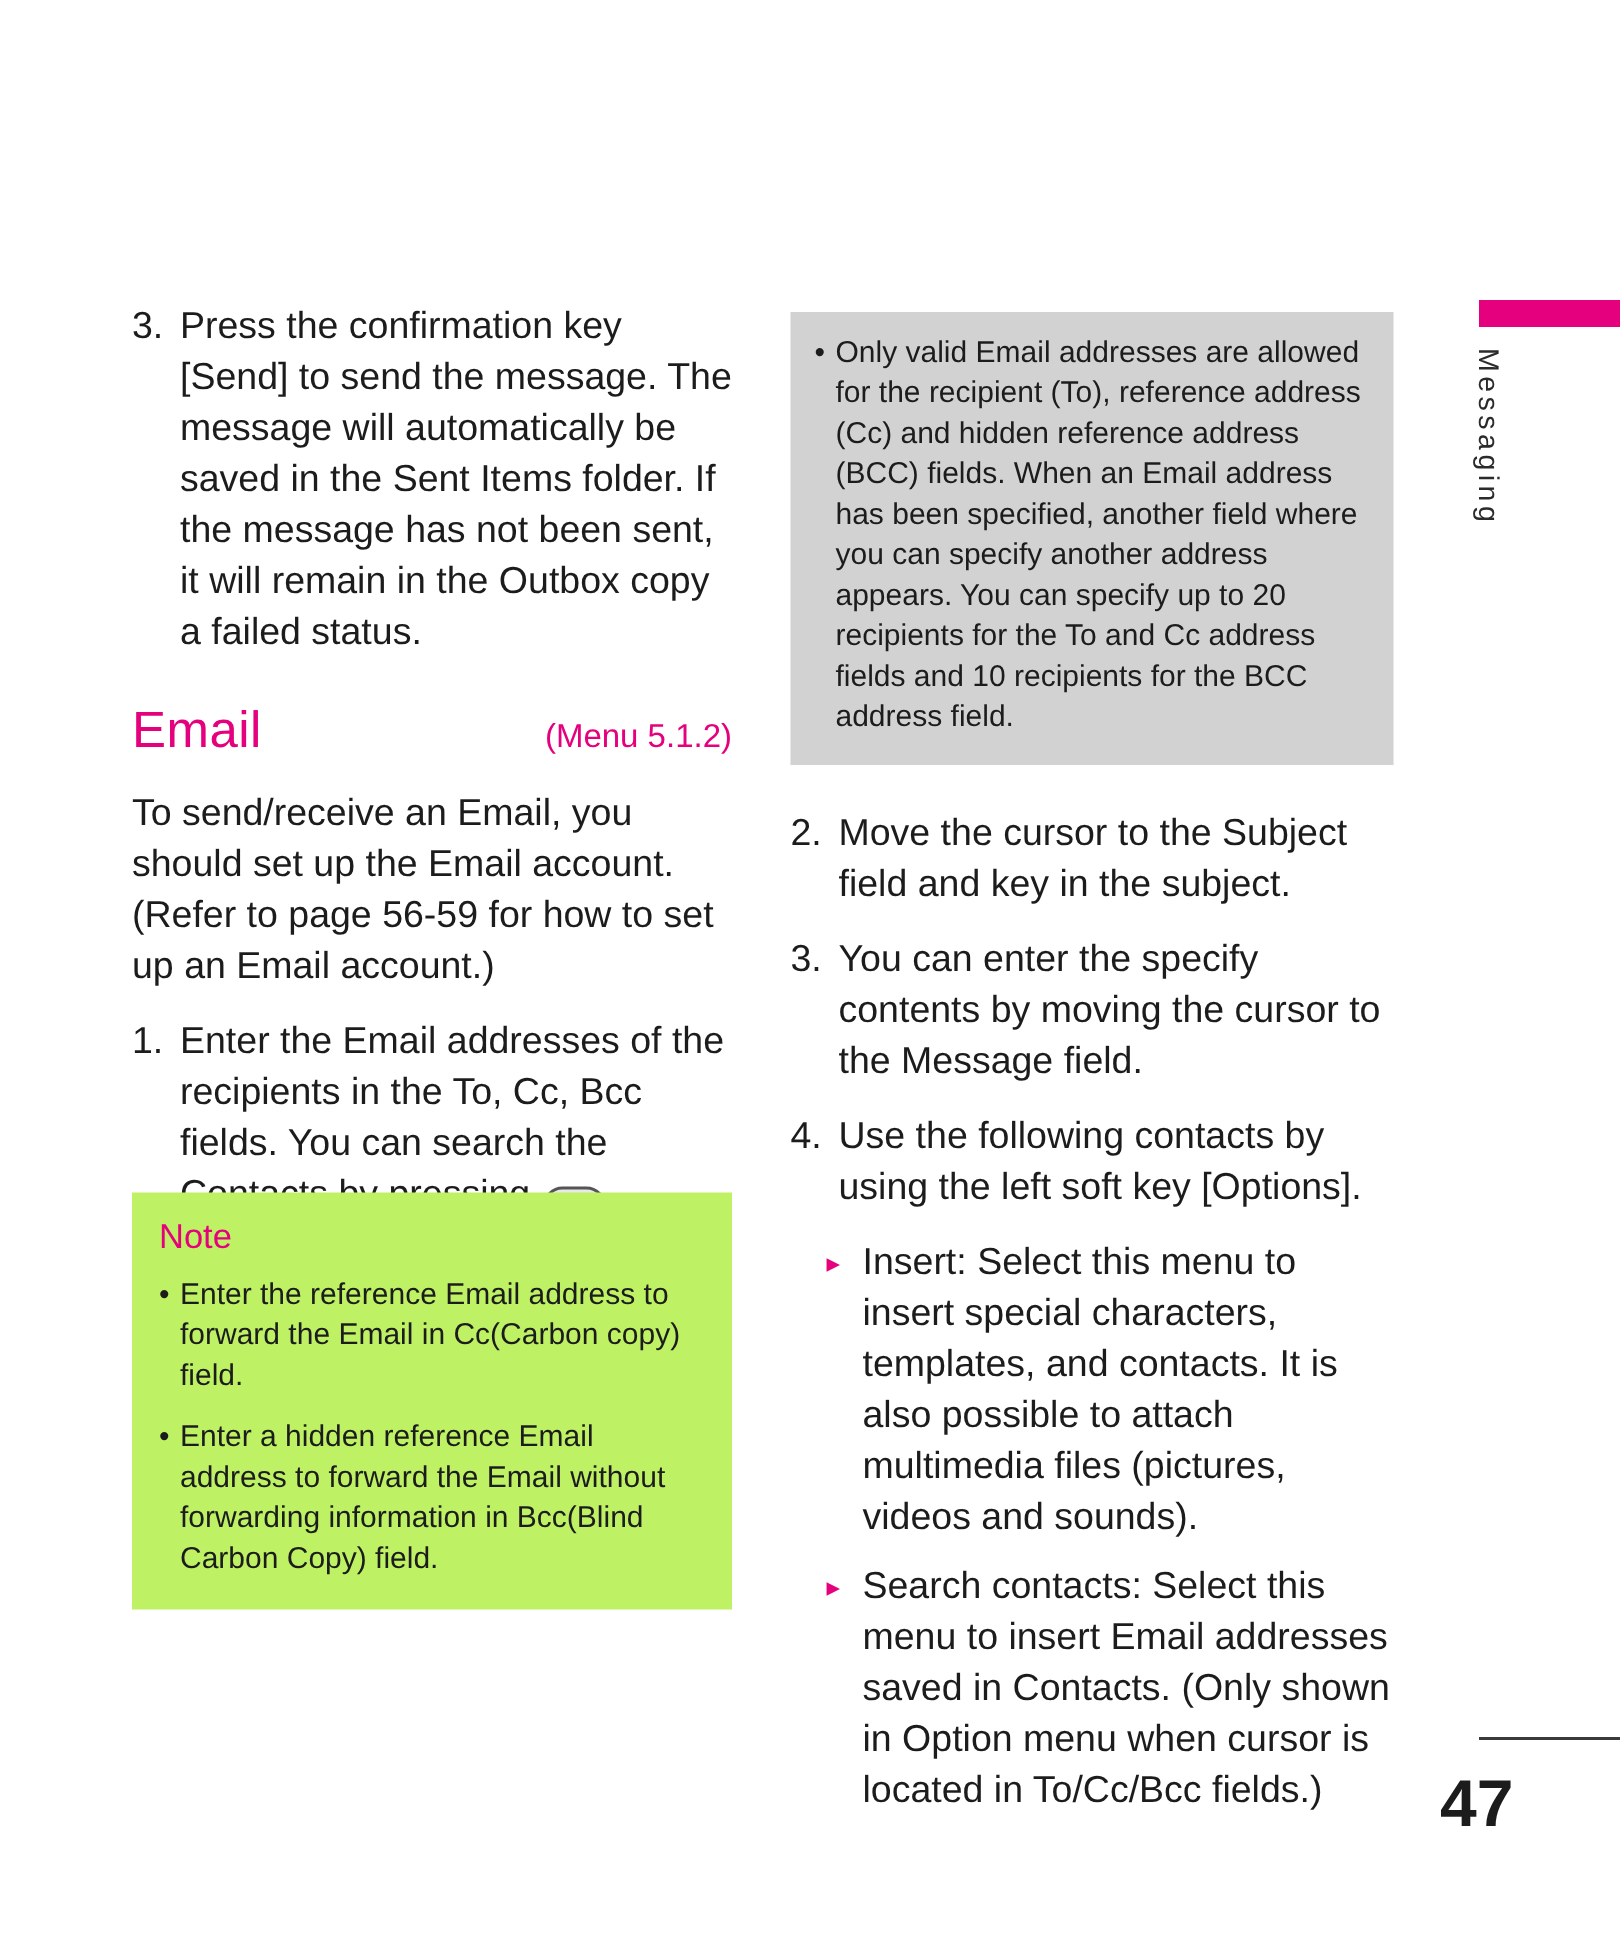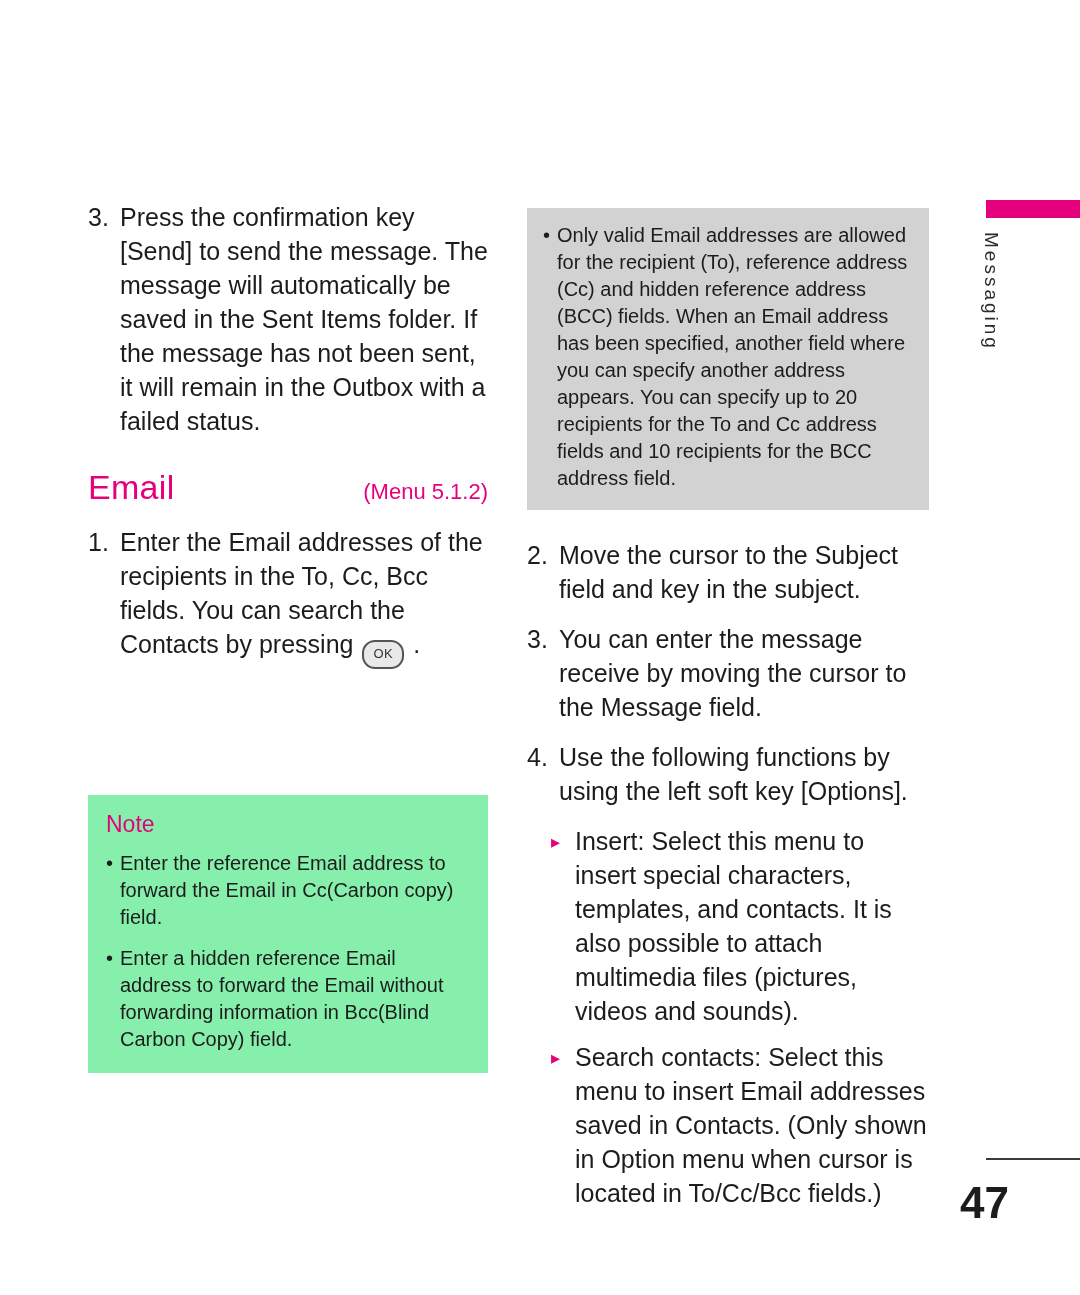--- a/index.html
+++ b/index.html
@@ -93,21 +93,21 @@
     letter-spacing: 0.5px;
     margin: 0 2px;
   }
 
   
   .note-box {
     position: absolute;
     left: 88px;
     top: 795px;
     width: 400px;
-    background: #86efac;
+    background: #bef264;
     padding: 16px 18px 20px 18px;
     box-sizing: border-box;
   }
   .note-title {
     color: #e5007d;
     font-size: 23px;
     margin-bottom: 12px;
   }
   .note-bullet {
     display: flex;
@@ -210,28 +210,29 @@
 
 <div class="page">
 
   <div class="tab-bar"></div>
   <div class="tab-label">Messaging</div>
 
   <div class="col-left">
 
     <div class="num-item">
       <span class="num">3.</span>
-      <span class="body">Press the confirmation key [Send] to send the message. The message will automatically be saved in the Sent Items folder. If the message has not been sent, it will remain in the Outbox with a failed status.</span>
+      <span class="body">Press the confirmation key [Send] to send the message. The message will automatically be saved in the Sent Items folder. If the message has not been sent, it will remain in the Outbox copy a failed status.</span>
     </div>
 
     <div class="heading-row">
       <span class="heading-title">Email</span>
       <span class="heading-menu">(Menu 5.1.2)</span>
     </div>
 
+    <div class="plain-para">To send/receive an Email, you should set up the Email account. (Refer to page 56-59 for how to set up an Email account.)</div>
 
     <div class="num-item">
       <span class="num">1.</span>
       <span class="body">
         <span>Enter the Email addresses of the recipients in the To, Cc, Bcc fields. You can search the Contacts by pressing</span>
         <span class="okkey">OK</span>
         <span>.</span>
       </span>
     </div>
 
@@ -262,26 +263,26 @@
 
     <div style="height:28px"></div>
 
     <div class="num-item">
       <span class="num">2.</span>
       <span class="body">Move the cursor to the Subject field and key in the subject.</span>
     </div>
 
     <div class="num-item">
       <span class="num">3.</span>
-      <span class="body">You can enter the message receive by moving the cursor to the Message field.</span>
+      <span class="body">You can enter the specify contents by moving the cursor to the Message field.</span>
     </div>
 
     <div class="num-item">
       <span class="num">4.</span>
-      <span class="body">Use the following functions by using the left soft key [Options].</span>
+      <span class="body">Use the following contacts by using the left soft key [Options].</span>
     </div>
 
     <div class="arrow-item">
       <span class="arw">▸</span>
       <span class="body"><span class="lead">Insert:</span><span> Select this menu to insert special characters, templates, and contacts. It is also possible to attach multimedia files (pictures, videos and sounds).</span></span>
     </div>
 
     <div class="arrow-item">
       <span class="arw">▸</span>
       <span class="body"><span class="lead">Search contacts:</span><span> Select this menu to insert Email addresses saved in Contacts. (Only shown in Option menu when cursor is located in To/Cc/Bcc fields.)</span></span>

